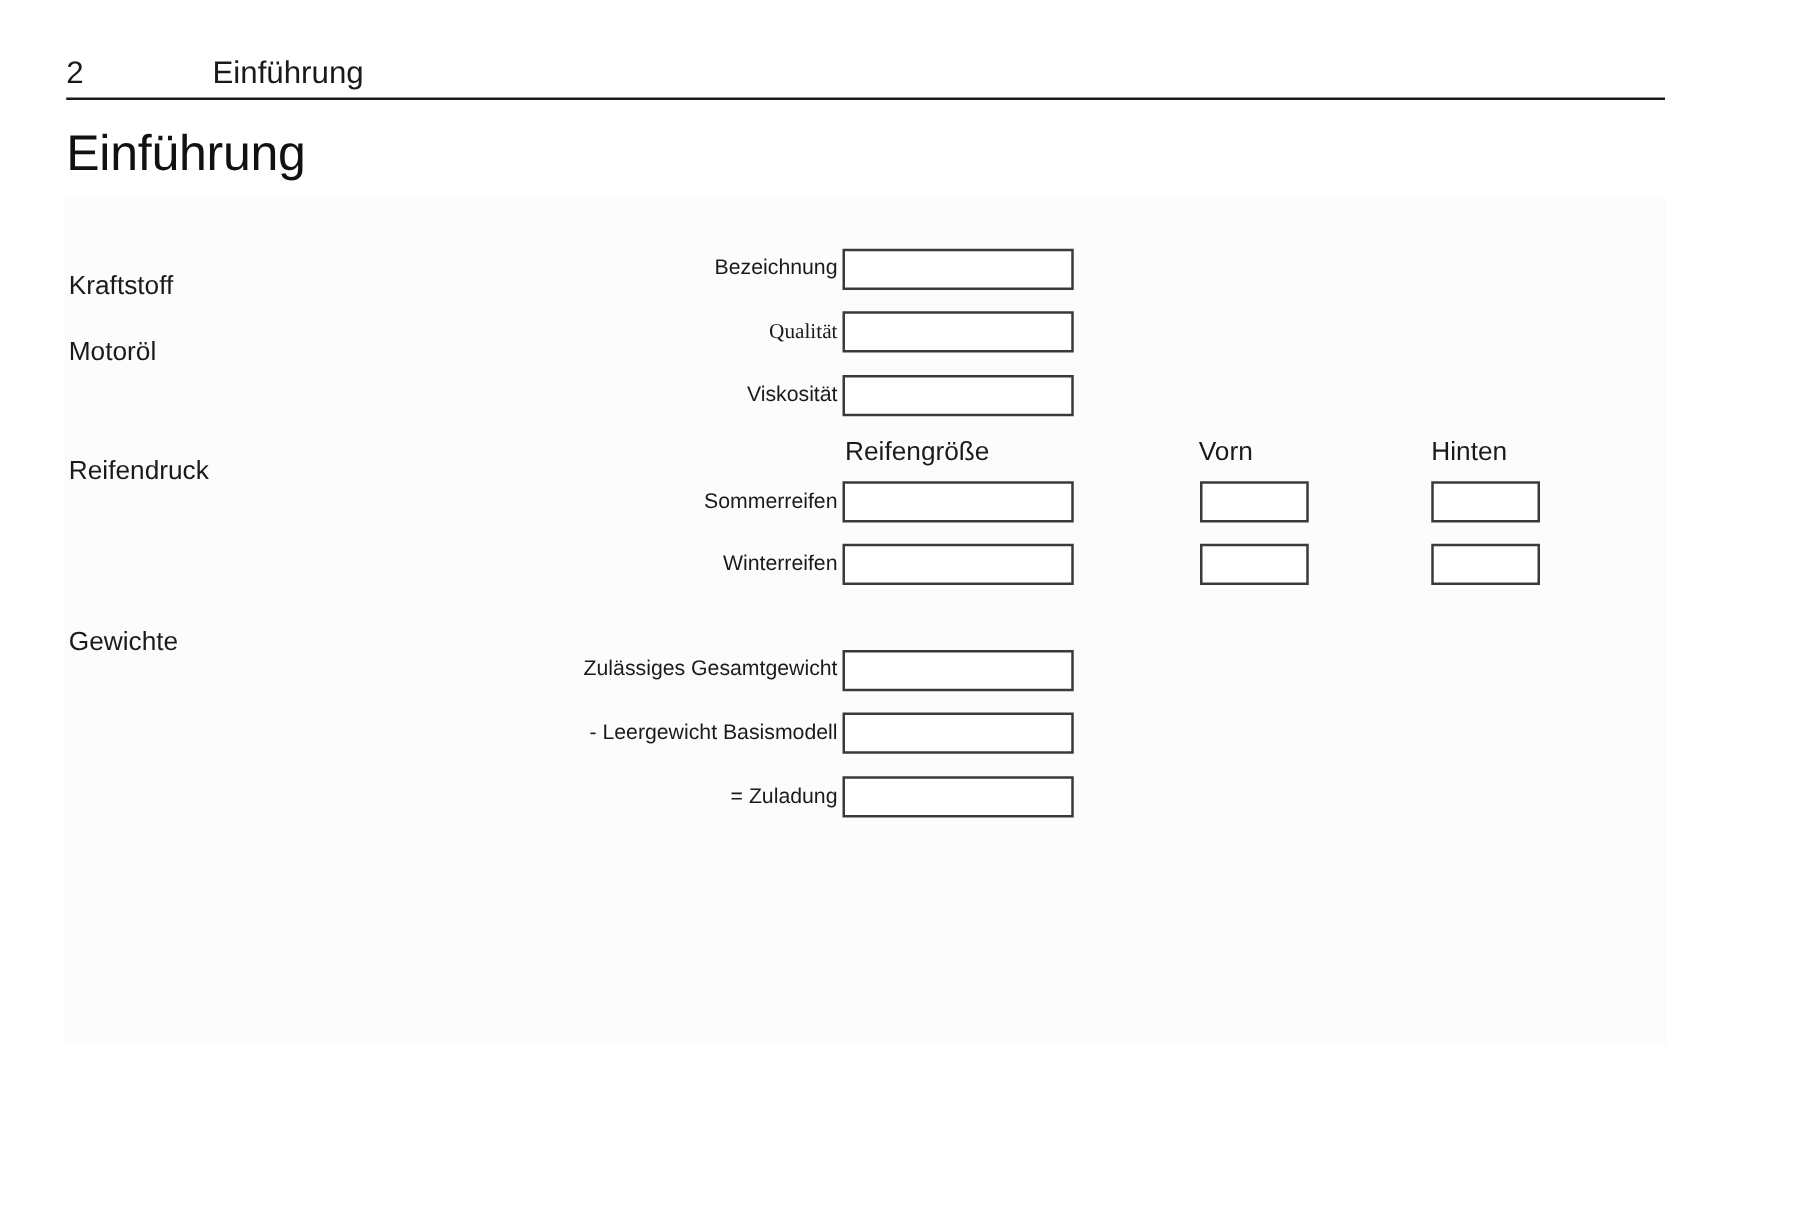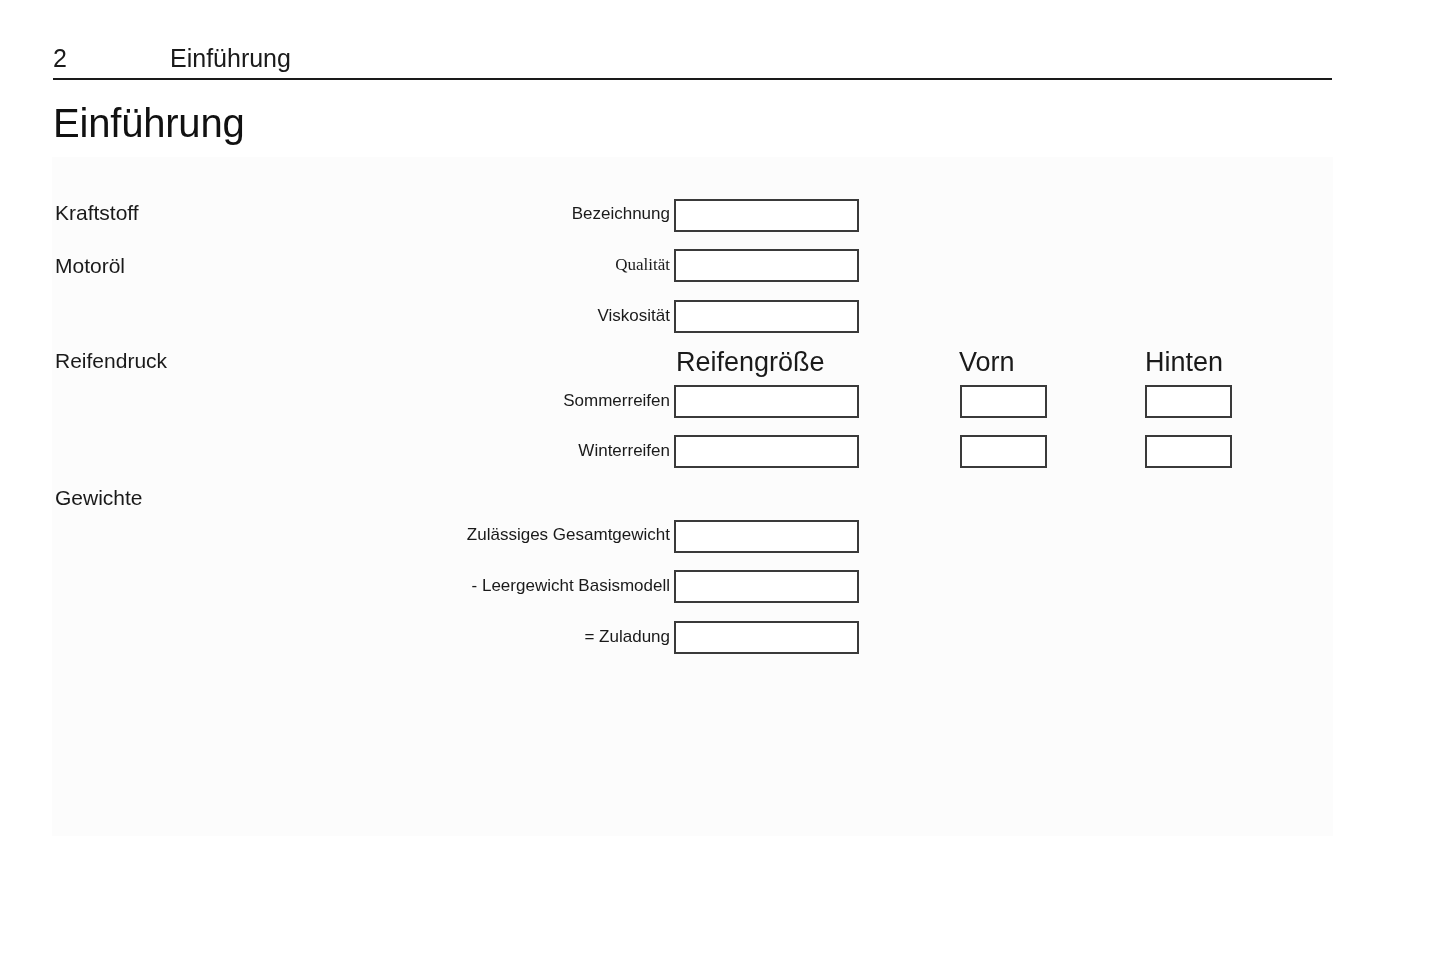--- a/index.html
+++ b/index.html
@@ -69,36 +69,37 @@
     background: #fcfcfc;
   }
 
   
   .sec-label {
     position: absolute;
     font-size: 21px;
     line-height: 24px;
     color: #1a1a1a;
     white-space: nowrap;
+    margin-top: 16px;
   }
 
   
   .field-label {
     position: absolute;
     font-size: 17px;
     line-height: 24px;
     color: #1a1a1a;
     text-align: right;
     white-space: nowrap;
   }
 
   
   .col-head {
     position: absolute;
-    font-size: 27px;
+    font-size: 21px;
     line-height: 24px;
     color: #1a1a1a;
     white-space: nowrap;
   }
 
   
   .box {
     position: absolute;
     background: #ffffff;
     border: 2px solid #3a3a3a;

